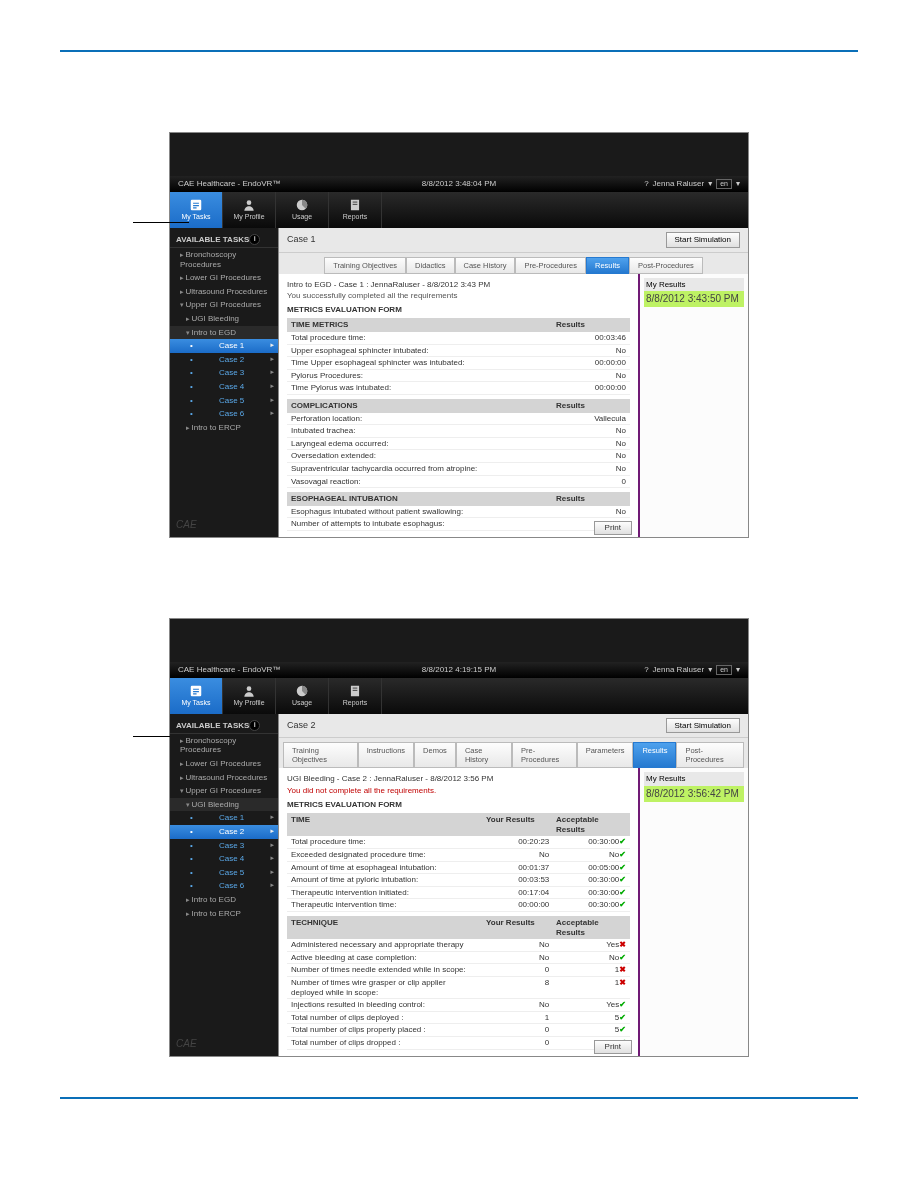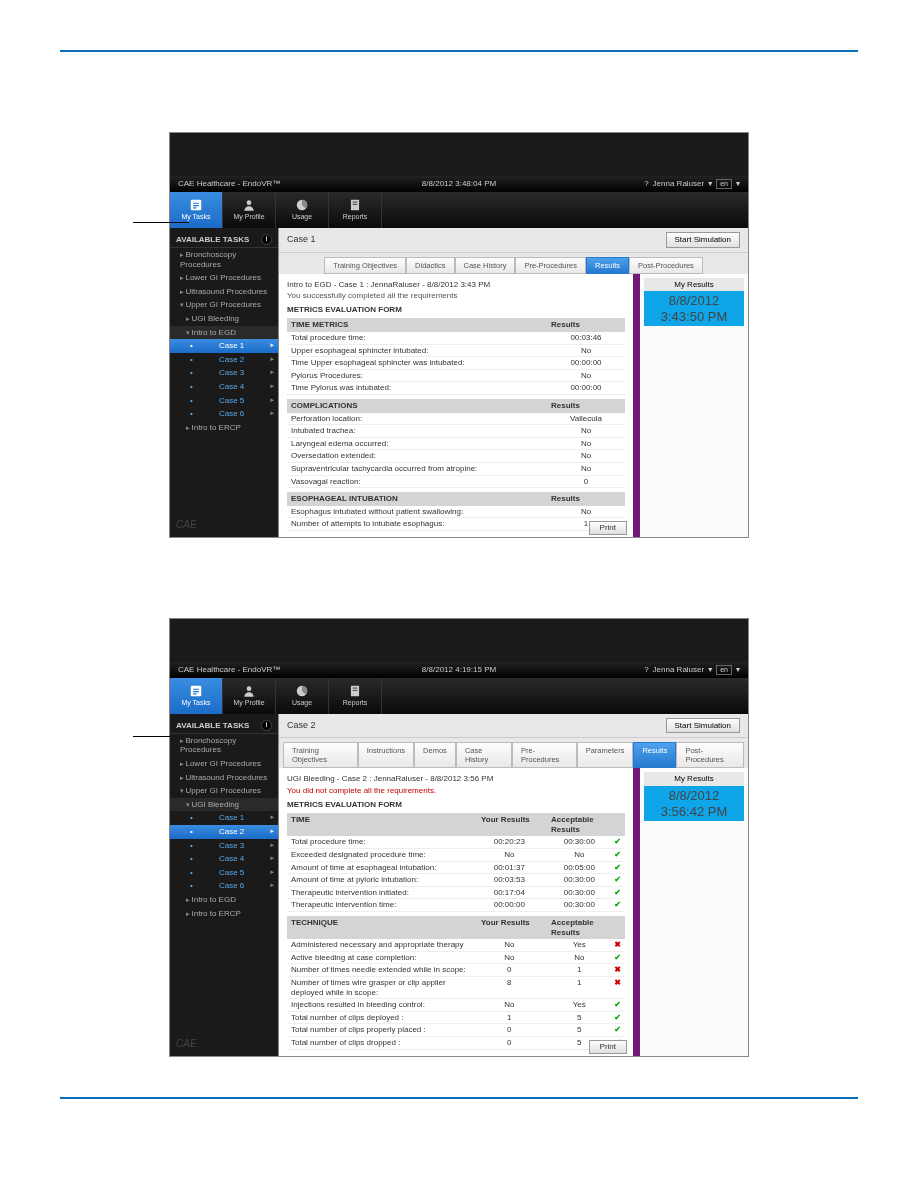--- a/index.html
+++ b/index.html
@@ -14,21 +14,21 @@
 .titlebar .tb-right { margin-left: auto; display: flex; gap: 4px; align-items: center; }
 .titlebar .tb-right span { display: inline-block; }
 .lang-badge { border: 1px solid #666; padding: 0 3px; font-size: 7px; }
 .toolbar { background: linear-gradient(#2a2a2a, #0a0a0a); height: 36px; display: flex; align-items: stretch; padding: 0; }
 .tool-btn { width: 52px; display: flex; flex-direction: column; align-items: center; justify-content: center; color: #ccc; font-size: 7px; gap: 1px; border-right: 1px solid #333; }
 .tool-btn.active { background: linear-gradient(#3a8de0, #1b6cc8); color: #fff; }
 .tool-icon { width: 16px; height: 14px; }
 .tool-icon svg { width: 100%; height: 100%; }
 .body-area { display: flex; background: #1a1a1a; min-height: 260px; }
 .sidebar { width: 108px; background: #1a1a1a; color: #ccc; padding: 4px 0; }
-.side-header { font-size: 8px; font-weight: bold; padding: 2px 6px; border-bottom: 1px solid #333; display: flex; justify-content: space-between; align-items: center; }
+.side-header { font-size: 8px; font-weight: bold; padding: 2px 6px; border-bottom: 1px solid #333; display: flex; justify-content: flex-start; align-items: center; }
 .side-header .info { background: #000; border-radius: 50%; width: 9px; height: 9px; display: inline-flex; align-items: center; justify-content: center; font-size: 7px; border: 1px solid #444; }
 .side-item { font-size: 8px; padding: 2px 6px 2px 10px; color: #aaa; }
 .side-item.expand::before { content: "▸ "; font-size: 7px; color: #888; }
 .side-item.expanded::before { content: "▾ "; font-size: 7px; color: #888; }
 .side-sub { font-size: 8px; padding: 2px 4px 2px 20px; color: #5aa8e8; display: flex; justify-content: space-between; }
 .side-sub.active { background: linear-gradient(#3a8de0, #1b6cc8); color: #fff; }
 .side-sub::before { content: "• "; }
 .side-sub .arrow { color: #888; font-size: 7px; }
 .side-sub.active .arrow { color: #eee; }
 .logo-area { position: absolute; bottom: 6px; left: 6px; color: #444; font-size: 10px; font-style: italic; }
@@ -43,27 +43,27 @@
 .metrics { flex: 1; padding: 6px 8px; background: #fff; font-size: 8px; color: #333; position: relative; }
 .case-line { font-size: 8px; color: #333; }
 .status-line { font-size: 8px; color: #c00000; margin: 2px 0 4px; }
 .status-line.ok { color: #555; }
 .metrics-title { font-weight: bold; font-size: 8px; margin: 4px 0; }
 .section-head { background: #d4d4d4; font-weight: bold; padding: 2px 4px; display: flex; margin-top: 4px; }
 .section-head .col1 { flex: 1; }
 .section-head .col2, .section-head .col3 { width: 70px; text-align: left; }
 .row { display: flex; padding: 1px 4px; border-bottom: 1px solid #eee; }
 .row .col1 { flex: 1; }
-.row .col2, .row .col3 { width: 70px; text-align: center; }
+.row .col2, .row .col3 { width: 70px; text-align: right; }
 .check-ok { color: #00aa00; font-weight: bold; }
 .check-bad { color: #cc0000; font-weight: bold; }
 .print-btn { position: absolute; bottom: 2px; right: 6px; font-size: 8px; padding: 1px 10px; background: linear-gradient(#fdfdfd, #e0e0e0); border: 1px solid #999; }
-.rightpanel { width: 100px; background: #fcfcfc; border-left: 7px solid #701a75; padding: 4px; font-size: 8px; text-align: center; }
+.rightpanel { width: 100px; background: #fcfcfc; border-left: 2px solid #701a75; padding: 4px; font-size: 8px; }
 .rightpanel .my-results { background: #e8e8e8; padding: 2px; }
-.rightpanel .ts { background: #0ea5e9; padding: 2px; color: #444; font-size: 13px; }
+.rightpanel .ts { background: #bef264; padding: 2px; color: #444; font-size: 10px; }
 .leader-line { position: absolute; height: 1px; background: #000; left: -36px; width: 56px; }
 .watermark { position: absolute; left: 150px; top: 280px; font-size: 90px; color: rgba(50, 120, 200, 0.25); transform: rotate(-30deg); font-style: italic; font-weight: bold; pointer-events: none; font-family: Georgia, serif; letter-spacing: -4px; }
 </style>
 </head>
 <body>
 
 <div class="page">
   <div class="hr-top"></div>
   <div class="watermark">manualshive.com</div>
 

